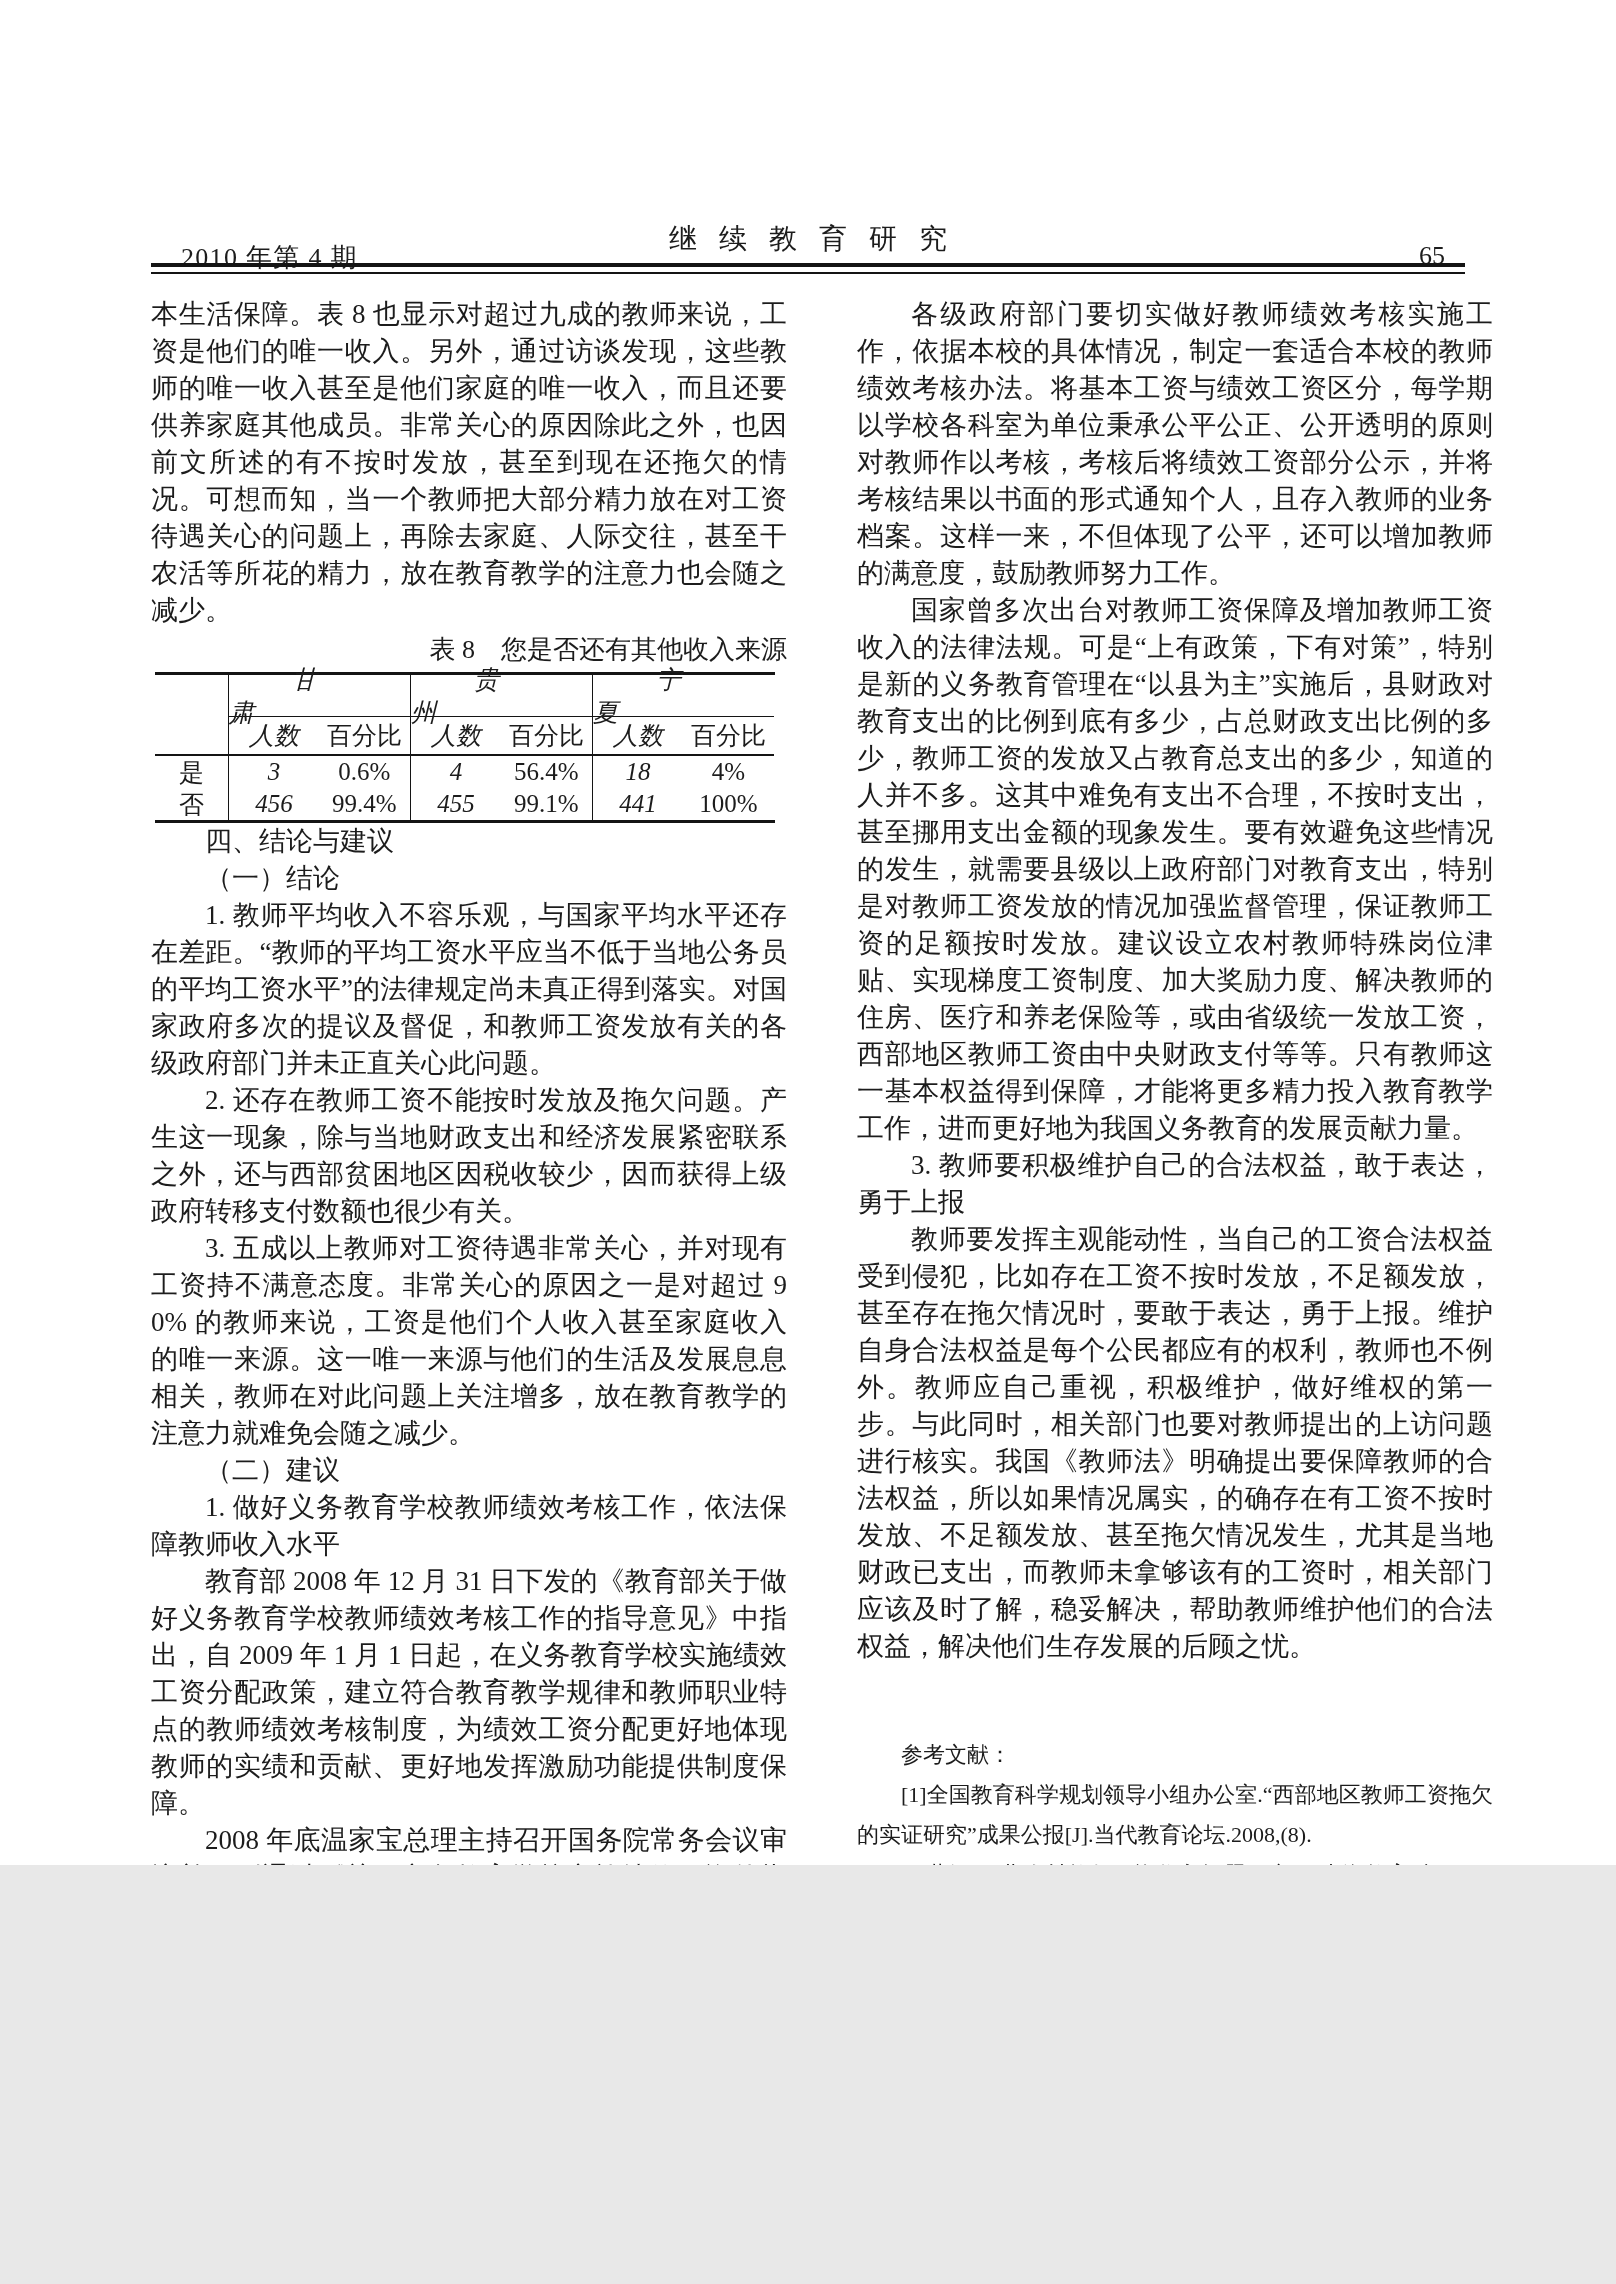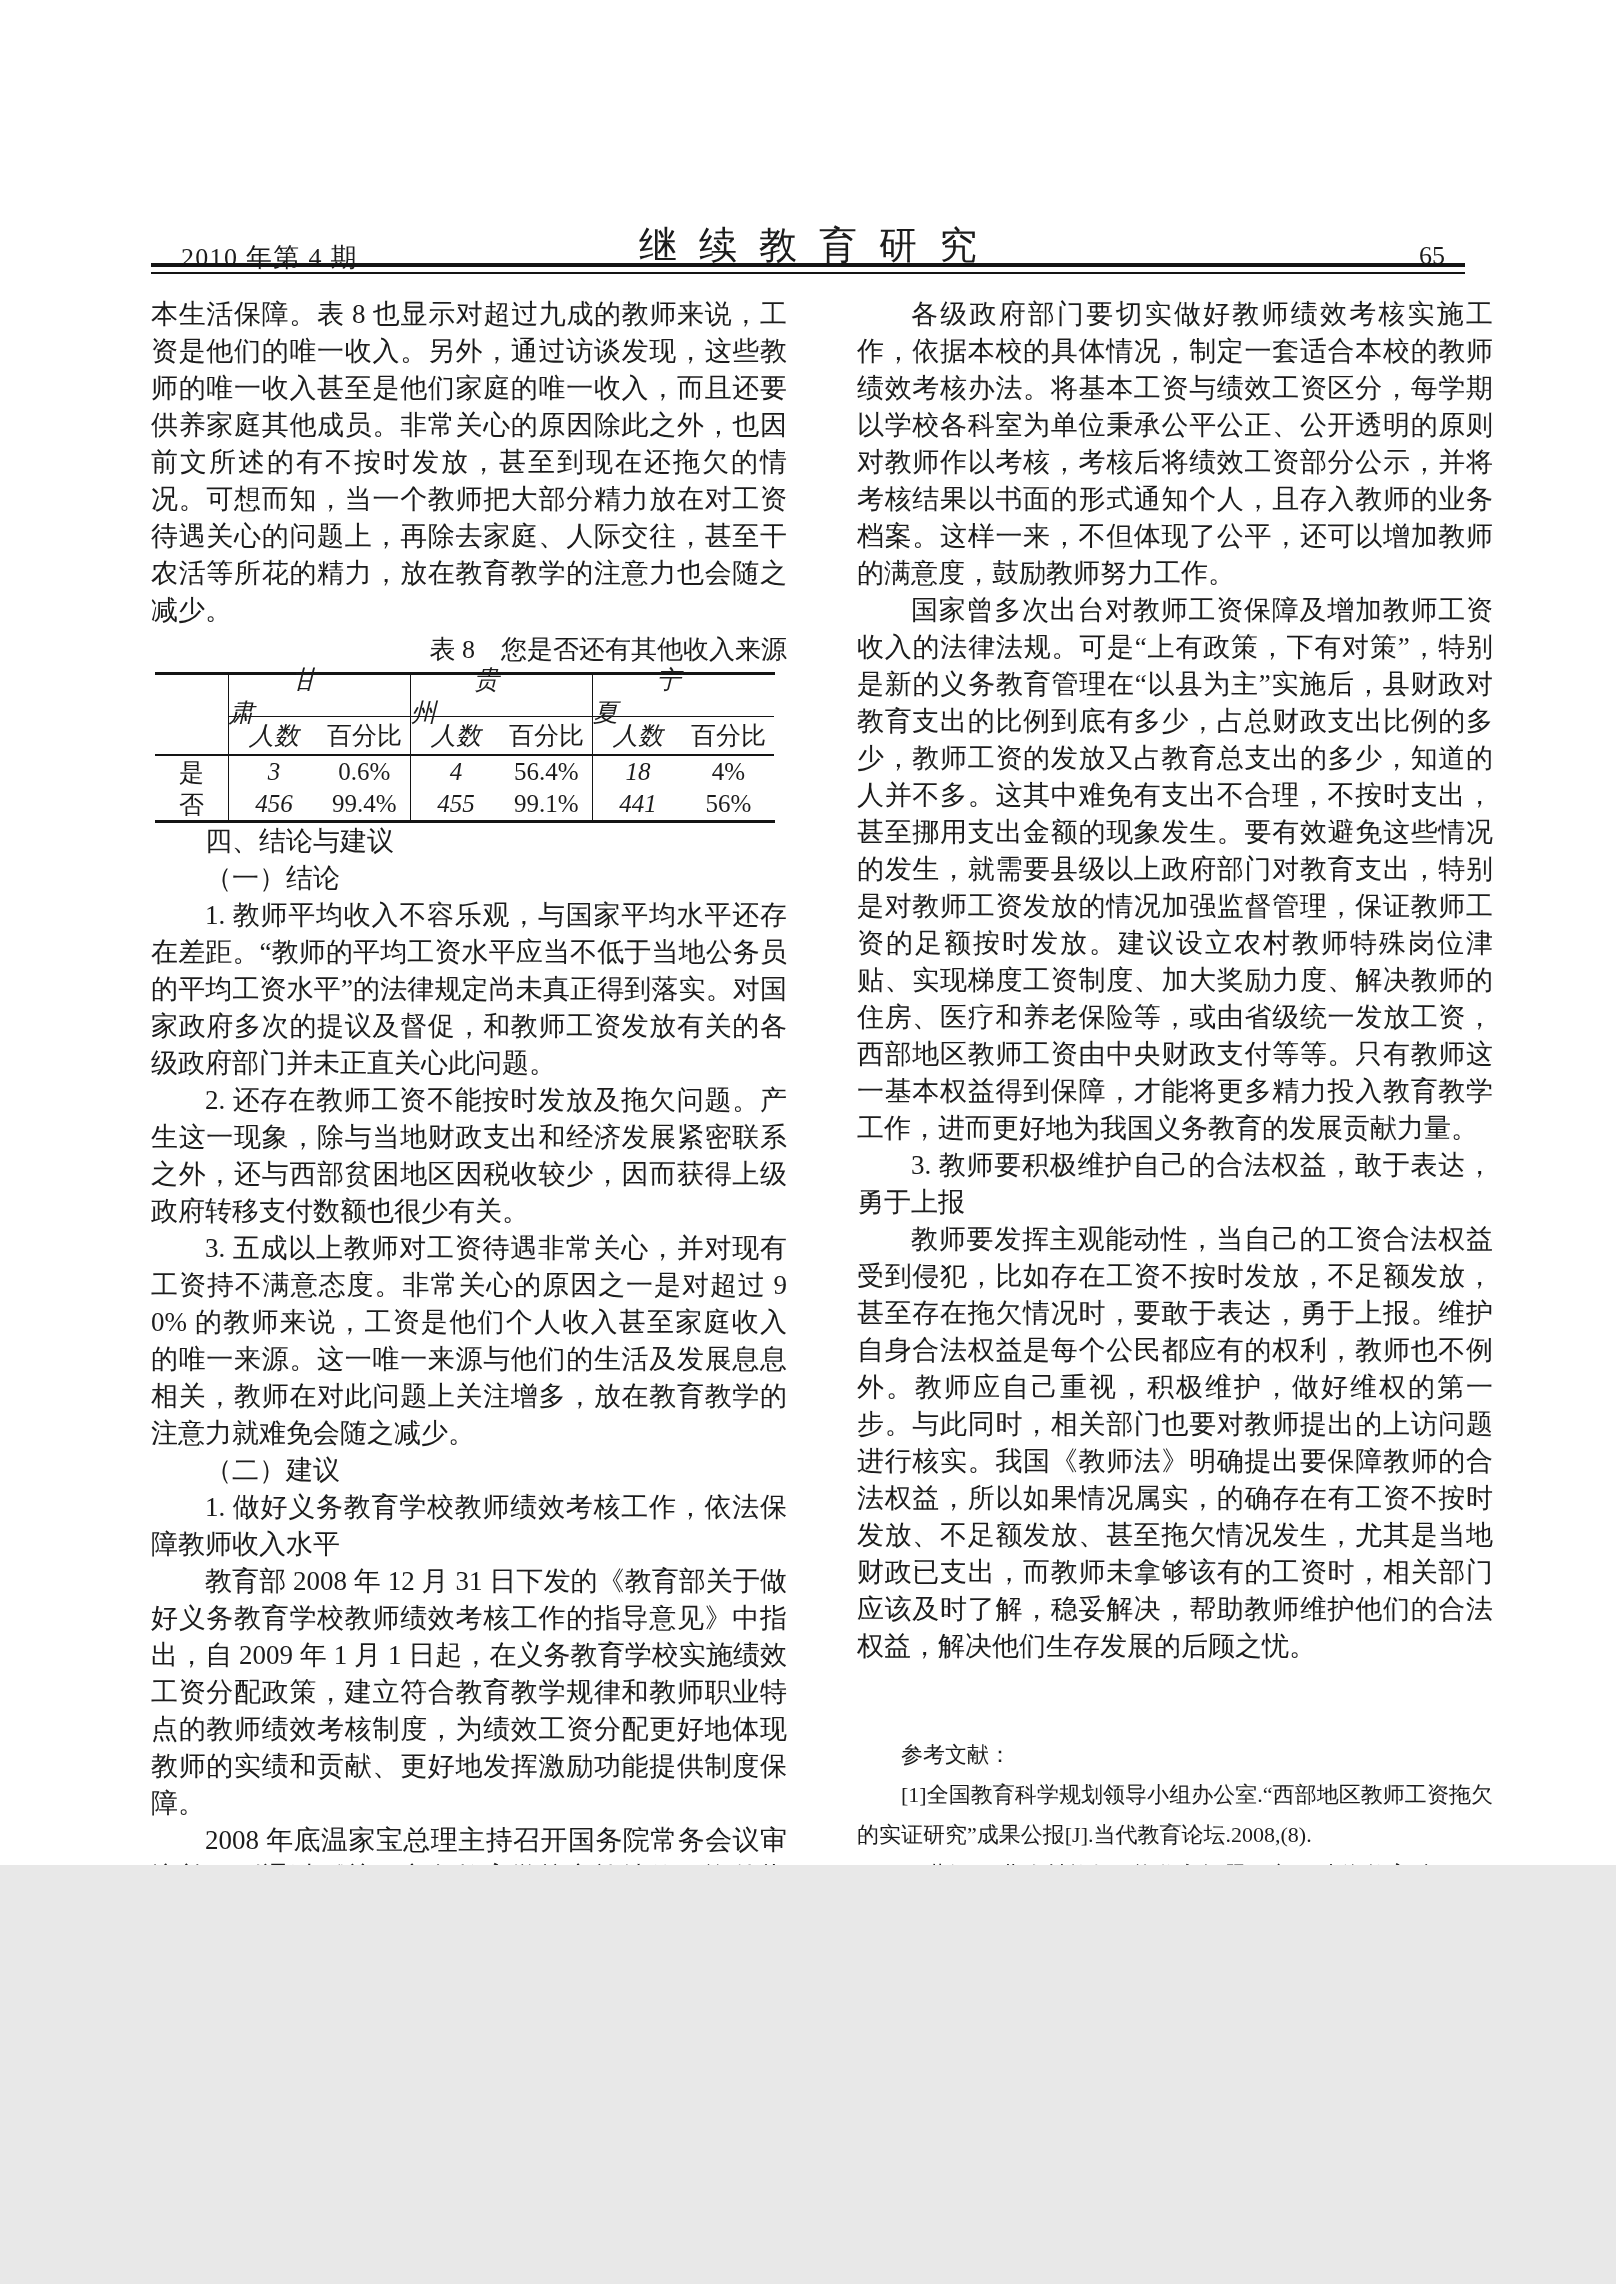--- a/index.html
+++ b/index.html
@@ -7,21 +7,21 @@
     position:relative;
     width:1616px;height:1865px;
     background:#ffffff;
     font-family:"Liberation Serif","DejaVu Serif",serif;
     color:#1c1c1c;
     overflow:hidden;
   }
   
   .hdr-issue{position:absolute;left:181px;top:240px;font-size:26px;letter-spacing:1.3px;}
   .hdr-title{position:absolute;left:0;right:0;top:220px;text-align:center;
-             font-size:38px;letter-spacing:22px;text-indent:22px;font-weight:500;}
+             font-size:28px;letter-spacing:22px;text-indent:22px;font-weight:500;}
   .hdr-page{position:absolute;right:171px;top:241px;font-size:26px;}
   .rule{position:absolute;left:151px;width:1314px;background:#141414;}
   .rule-1{top:263px;height:3.9px;}
   .rule-2{top:272px;height:2px;}
   
   .col{position:absolute;top:296px;width:636px;}
   .col-left{left:151px;}
   .col-right{left:829px;margin-left:28px;}
   p.body{font-size:27px;line-height:37px;margin:0;text-align:justify;
          text-justify:inter-ideograph;word-break:break-all;}
@@ -85,21 +85,21 @@
       <div class="cell">56.4%</div>
       <div class="cell v">18</div>
       <div class="cell">4%</div>
 
       <div class="cell">否</div>
       <div class="cell v">456</div>
       <div class="cell">99.4%</div>
       <div class="cell v">455</div>
       <div class="cell">99.1%</div>
       <div class="cell v">441</div>
-      <div class="cell">56%</div>
+      <div class="cell">100%</div>
     </div>
 
     <p class="body indent gap-before-section">四、结论与建议</p>
     <p class="body indent">（一）结论</p>
     <p class="body indent">1. 教师平均收入不容乐观，与国家平均水平还存在差距。“教师的平均工资水平应当不低于当地公务员的平均工资水平”的法律规定尚未真正得到落实。对国家政府多次的提议及督促，和教师工资发放有关的各级政府部门并未正直关心此问题。</p>
     <p class="body indent">2. 还存在教师工资不能按时发放及拖欠问题。产生这一现象，除与当地财政支出和经济发展紧密联系之外，还与西部贫困地区因税收较少，因而获得上级政府转移支付数额也很少有关。</p>
     <p class="body indent">3. 五成以上教师对工资待遇非常关心，并对现有工资持不满意态度。非常关心的原因之一是对超过 90% 的教师来说，工资是他们个人收入甚至家庭收入的唯一来源。这一唯一来源与他们的生活及发展息息相关，教师在对此问题上关注增多，放在教育教学的注意力就难免会随之减少。</p>
     <p class="body indent">（二）建议</p>
     <p class="body indent">1. 做好义务教育学校教师绩效考核工作，依法保障教师收入水平</p>
     <p class="body indent">教育部 2008 年 12 月 31 日下发的《教育部关于做好义务教育学校教师绩效考核工作的指导意见》中指出，自 2009 年 1 月 1 日起，在义务教育学校实施绩效工资分配政策，建立符合教育教学规律和教师职业特点的教师绩效考核制度，为绩效工资分配更好地体现教师的实绩和贡献、更好地发挥激励功能提供制度保障。</p>

